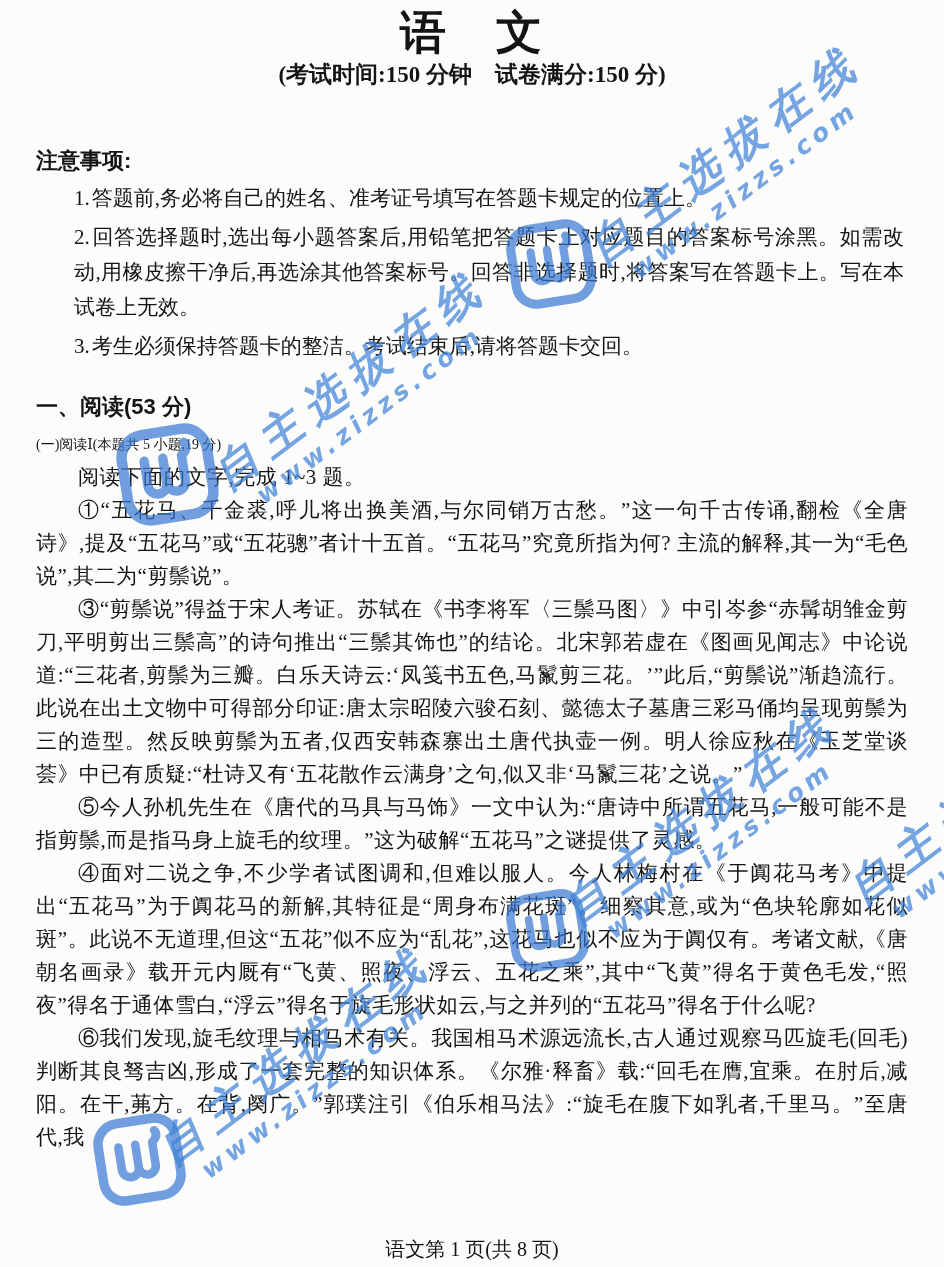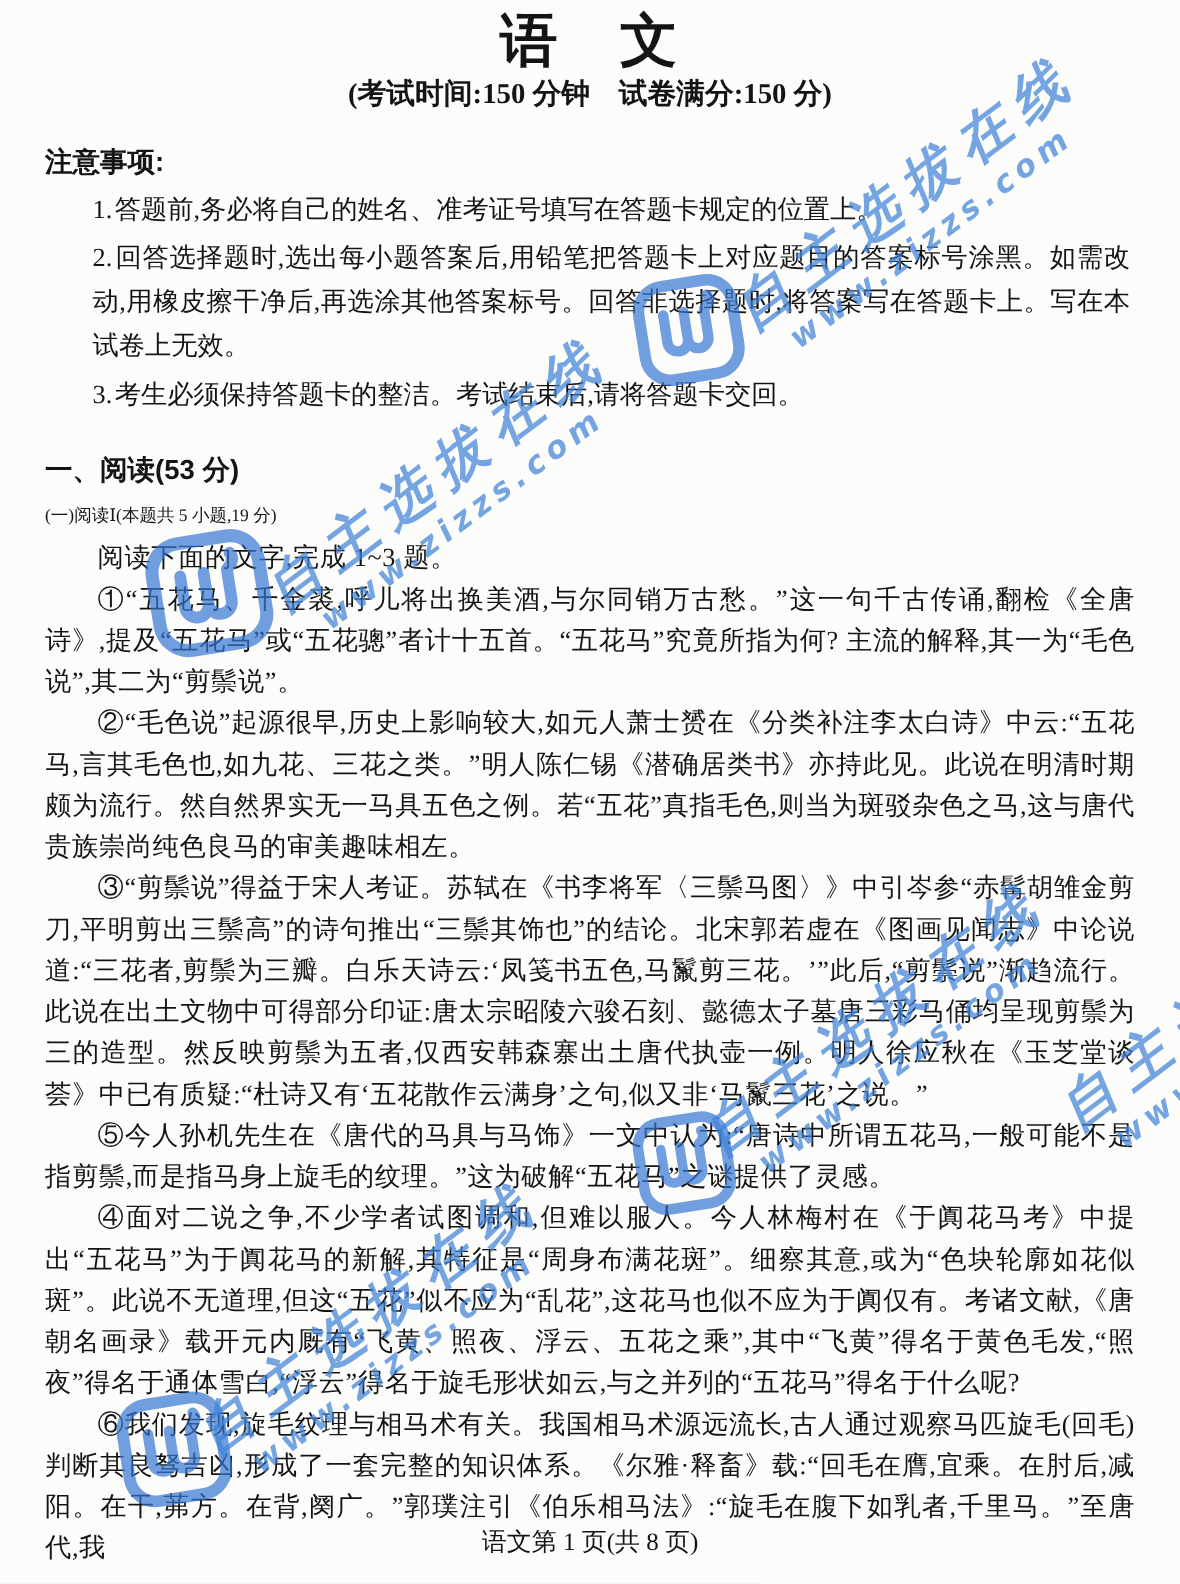--- a/index.html
+++ b/index.html
@@ -23,21 +23,21 @@
   }
   .subtitle{
     text-align:center;
     font-size:23px;line-height:30px;
     font-weight:bold;
   }
   .notice-heading{
     font-family:"Liberation Sans","DejaVu Sans",sans-serif;
     font-weight:bold;
     font-size:22px;line-height:28px;
-    margin-top:26px;
+    margin-top:57px;
   }
   .notice-list{
     list-style:none;
     margin:6px 0 0 34px;
     padding:0;
     font-size:21px;line-height:35px;
     text-align:justify;
   }
   .notice-list li{margin:4px;}
   .notice-num{margin-right:2px;}
@@ -52,21 +52,21 @@
     margin-top:6px;
   }
   .body-text{font-size:21px;line-height:33px;letter-spacing:.5px;}
   .body-text p{
     margin:0;
     text-indent:2em;
     text-align:justify;
   }
   .footer{
     position:absolute;
-    left:0;right:0;bottom:20px;
+    left:0;right:0;bottom:4px;
     text-align:center;
     font-size:20px;
     z-index:1;
   }
   
   .wm-layer{position:absolute;inset:0;z-index:2;pointer-events:none;}
   .wm-text{
     position:absolute;
     transform:rotate(-37deg);
     font-family:"DejaVu Sans","Liberation Sans",sans-serif;
@@ -149,21 +149,20 @@
       <li><span class="notice-num">2.</span><span>回答选择题时,选出每小题答案后,用铅笔把答题卡上对应题目的答案标号涂黑。如需改动,用橡皮擦干净后,再选涂其他答案标号。回答非选择题时,将答案写在答题卡上。写在本试卷上无效。</span></li>
       <li><span class="notice-num">3.</span><span>考生必须保持答题卡的整洁。考试结束后,请将答题卡交回。</span></li>
     </ol>
 
     <div class="section-heading">一、阅读(53 分)</div>
     <div class="subsection-heading">(一)阅读Ⅰ(本题共 5 小题,19 分)</div>
 
     <div class="body-text">
       <p>阅读下面的文字,完成 1~3 题。</p>
       <p>①“五花马、千金裘,呼儿将出换美酒,与尔同销万古愁。”这一句千古传诵,翻检《全唐诗》,提及“五花马”或“五花骢”者计十五首。“五花马”究竟所指为何? 主流的解释,其一为“毛色说”,其二为“剪鬃说”。</p>
-      <p>②“毛色说”起源很早,历史上影响较大,如元人萧士赟在《分类补注李太白诗》中云:“五花马,言其毛色也,如九花、三花之类。”明人陈仁锡《潜确居类书》亦持此见。此说在明清时期颇为流行。然自然界实无一马具五色之例。若“五花”真指毛色,则当为斑驳杂色之马,这与唐代贵族崇尚纯色良马的审美趣味相左。</p>
       <p>③“剪鬃说”得益于宋人考证。苏轼在《书李将军〈三鬃马图〉》中引岑参“赤髯胡雏金剪刀,平明剪出三鬃高”的诗句推出“三鬃其饰也”的结论。北宋郭若虚在《图画见闻志》中论说道:“三花者,剪鬃为三瓣。白乐天诗云:‘凤笺书五色,马鬣剪三花。’”此后,“剪鬃说”渐趋流行。此说在出土文物中可得部分印证:唐太宗昭陵六骏石刻、懿德太子墓唐三彩马俑均呈现剪鬃为三的造型。然反映剪鬃为五者,仅西安韩森寨出土唐代执壶一例。明人徐应秋在《玉芝堂谈荟》中已有质疑:“杜诗又有‘五花散作云满身’之句,似又非‘马鬣三花’之说。”</p>
       <p>⑤今人孙机先生在《唐代的马具与马饰》一文中认为:“唐诗中所谓五花马,一般可能不是指剪鬃,而是指马身上旋毛的纹理。”这为破解“五花马”之谜提供了灵感。</p>
       <p>④面对二说之争,不少学者试图调和,但难以服人。今人林梅村在《于阗花马考》中提出“五花马”为于阗花马的新解,其特征是“周身布满花斑”。细察其意,或为“色块轮廓如花似斑”。此说不无道理,但这“五花”似不应为“乱花”,这花马也似不应为于阗仅有。考诸文献,《唐朝名画录》载开元内厩有“飞黄、照夜、浮云、五花之乘”,其中“飞黄”得名于黄色毛发,“照夜”得名于通体雪白,“浮云”得名于旋毛形状如云,与之并列的“五花马”得名于什么呢?</p>
       <p>⑥我们发现,旋毛纹理与相马术有关。我国相马术源远流长,古人通过观察马匹旋毛(回毛)判断其良驽吉凶,形成了一套完整的知识体系。《尔雅·释畜》载:“回毛在膺,宜乘。在肘后,减阳。在干,茀方。在背,阕广。”郭璞注引《伯乐相马法》:“旋毛在腹下如乳者,千里马。”至唐代,我</p>
     </div>
 
   </div>
 
   <div class="footer">语文第 1 页(共 8 页)</div>
 

